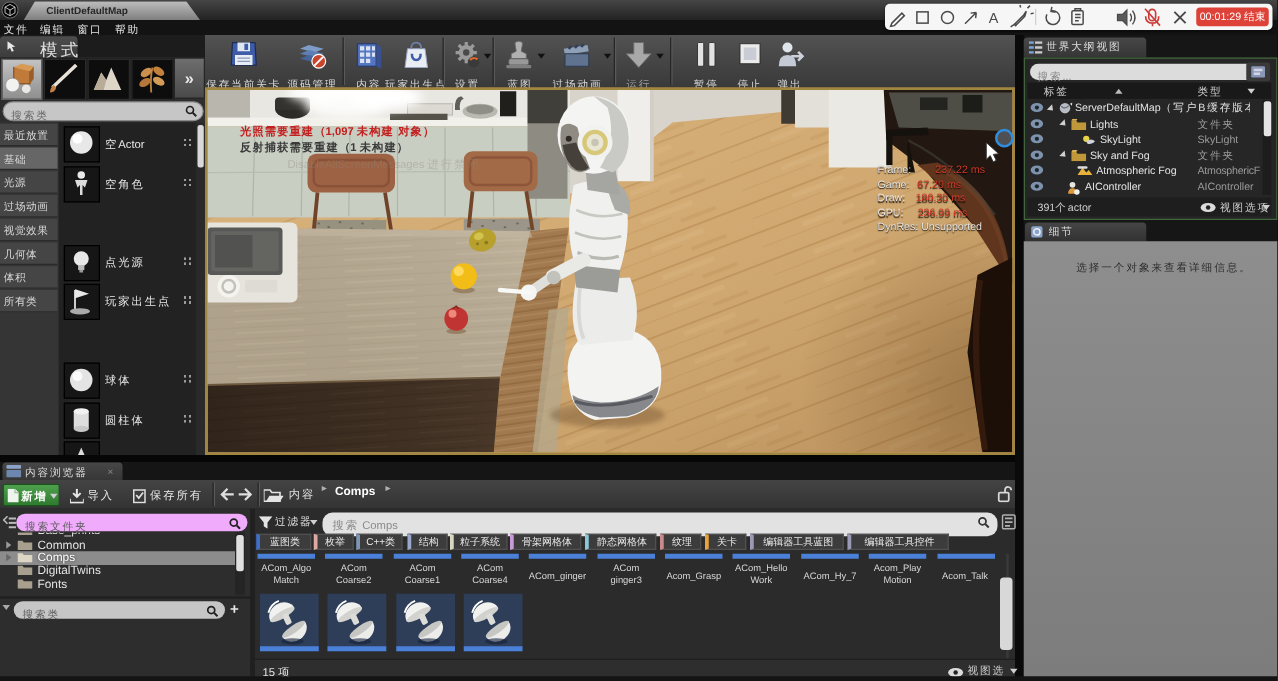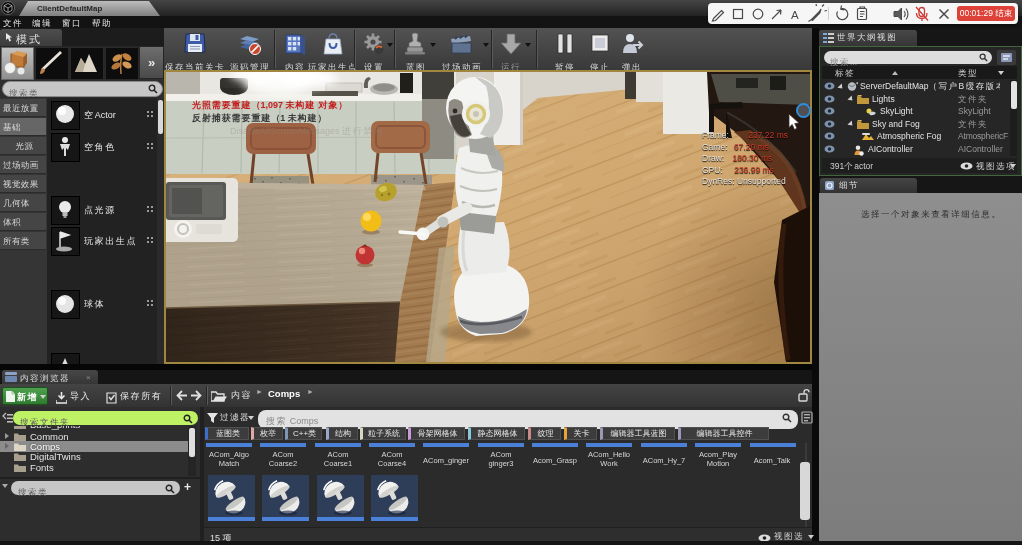--- a/index.html
+++ b/index.html
@@ -42,21 +42,21 @@
 <div class="a cj" style="left:32px;top:18px;font-size:8.5px;color:#e3e3e3;">编辑</div>
 <div class="a cj" style="left:62px;top:18px;font-size:8.5px;color:#e3e3e3;">窗口</div>
 <div class="a cj" style="left:92px;top:18px;font-size:8.5px;color:#e3e3e3;">帮助</div>
 
 <div id="leftpanel" class="a" style="left:0;top:28px;width:164px;height:336px;background:#2e2e2e;">
  <div class="a" style="left:0;top:0;width:164px;height:18px;background:#1c1c1c;"></div>
  <div class="a" style="left:0;top:1px;width:62px;height:17px;background:linear-gradient(#4d4d4d,#3c3c3c);border-radius:3px 3px 0 0;"></div>
  <svg class="a" style="left:4px;top:4px" width="11" height="11" viewBox="0 0 11 11">
       <path d="M2 1 L2 8 L4 6.2 L5.4 9.4 L7 8.7 L5.6 5.6 L8.2 5.4 Z" fill="#e8e8e8"></path>
     </svg>
- <div class="a cj" style="left:16px;top:4px;font-size:11px;color:#e0e0e0;">模式</div>
+ <div class="a cj" style="left:32px;top:4px;font-size:14px;color:#e0e0e0;">模式</div>
 
  <div class="a" style="left:0;top:18px;width:164px;height:33px;background:#262626;"></div>
  <div class="a" style="left:1px;top:19px;width:31px;height:31px;background:linear-gradient(#c2c2c2,#8f8f8f);border:1px solid #666;">
   <svg width="29" height="29" viewBox="0 0 29 29">
    <rect x="9" y="6" width="13" height="13" fill="#c07b3a" stroke="#8a5220" stroke-width="1"></rect>
    <path d="M9 6 L15 3 L25 5 L22 9 Z" fill="#d89a55"></path>
         <path d="M22 9 L25 5 L25 15 L22 19Z" fill="#9a5f28"></path>
    <circle cx="8" cy="20" r="5.5" fill="#f2f2f0" stroke="#999" stroke-width=".6"></circle>
    <circle cx="19" cy="23" r="3.5" fill="#e8e8e6"></circle>
   </svg>
@@ -94,21 +94,21 @@
  </div>
 
  <div class="a" style="left:0;top:70px;width:47px;height:266px;background:#353535;"></div>
 
  <div class="a" style="left:47px;top:70px;width:110px;height:266px;background:#222;"></div>
  <div class="a" style="left:157px;top:70px;width:7px;height:266px;background:#2a2a2a;"></div>
  <div class="a" style="left:158px;top:72px;width:5px;height:34px;background:#d9d9d9;border-radius:2px;"></div>
 
  <div class="a cat" style="top:71px;">最近放置</div>
  <div class="a cat" style="top:90px;background:#666;">基础</div>
- <div class="a cat" style="top:109px;text-align:center;">光源</div>
+ <div class="a cat" style="top:109px;">光源</div>
  <div class="a cat" style="top:128px;">过场动画</div>
  <div class="a cat" style="top:147px;">视觉效果</div>
  <div class="a cat" style="top:166px;">几何体</div>
  <div class="a cat" style="top:185px;">体积</div>
  <div class="a cat" style="top:204px;">所有类</div>
 
  <div class="a itm" style="top:72px;">
       <span class="tile"><svg width="26" height="26" viewBox="0 0 26 26">
           <circle cx="13" cy="12" r="9" fill="#e8e8e8"></circle>
           <circle cx="10" cy="9" r="4" fill="#fff"></circle>
@@ -140,20 +140,29 @@
         </svg></span>
       <span class="itxt"><span class="cj">玩家出生点</span></span>
       <span class="grab"></span>
     </div>
  <div class="a itm" style="top:261px;">
       <span class="tile"><svg width="26" height="26" viewBox="0 0 26 26">
           <circle cx="13" cy="13" r="9" fill="#e4e4e4"></circle>
           <circle cx="10" cy="10" r="4" fill="#fafafa"></circle>
         </svg></span>
       <span class="itxt"><span class="cj">球体</span></span>
+      <span class="grab"></span>
+    </div>
+ <div class="a itm" style="top:292.5px;">
+      <span class="tile"><svg width="26" height="26" viewBox="0 0 26 26">
+          <path d="M7 6 L19 6 L19 20 L7 20 Z" fill="#dedede"></path>
+          <ellipse cx="13" cy="6" rx="6" ry="2.5" fill="#f2f2f2"></ellipse>
+          <ellipse cx="13" cy="20" rx="6" ry="2.5" fill="#c8c8c8"></ellipse>
+        </svg></span>
+      <span class="itxt"><span class="cj">圆柱体</span></span>
       <span class="grab"></span>
     </div>
  <div class="a itm" style="top:324px;height:12px;overflow:hidden;">
       <span class="tile"><svg width="26" height="26" viewBox="0 0 26 26">
           <path d="M13 4 L20 20 L6 20 Z" fill="#dcdcdc"></path>
         </svg></span>
     </div>
 </div>
 
 <div id="toolbar" class="a" style="left:164px;top:28px;width:648px;height:42px;background:linear-gradient(#525252,#393939);border-bottom:1px solid #1a1a1a;">
@@ -508,21 +517,21 @@
       <rect x="0" y="0" width="4" height="2" fill="#7da7d9"></rect>
       <rect x="0" y="4" width="4" height="2" fill="#7da7d9"></rect>
       <rect x="0" y="8" width="4" height="2" fill="#7da7d9"></rect>
       <rect x="5" y="0" width="6" height="2" fill="#ccc"></rect>
       <rect x="5" y="4" width="6" height="2" fill="#ccc"></rect>
       <rect x="5" y="8" width="6" height="2" fill="#ccc"></rect>
     </svg>
  <div class="a cj" style="left:18px;top:4px;font-size:8.5px;color:#ddd;">世界大纲视图</div>
 
  <div class="a" style="left:0;top:18px;width:201px;height:128px;background:#262626;border:1px solid #42663c;">
-  <div class="a" style="left:4px;top:4px;width:168px;height:13px;background:#dcdcdc;border-radius:7px;">
+  <div class="a" style="left:4px;top:4px;width:192px;height:13px;background:#dcdcdc;border-radius:7px;">
     <span class="cj" style="font-size:8.5px;color:#888;margin-left:6px;line-height:13px;">搜索</span><span style="font-size:8.5px;color:#888;line-height:13px;">...</span>
     <svg class="a" style="right:4px;top:2px" width="9" height="9" viewBox="0 0 10 10">
           <circle cx="4" cy="4" r="2.8" fill="none" stroke="#333" stroke-width="1.4"></circle>
           <line x1="6.2" y1="6.2" x2="9" y2="9" stroke="#333" stroke-width="1.6"></line>
         </svg>
   </div>
   <div class="a" style="left:177px;top:3px;width:19px;height:15px;background:#3a3a3a;border-radius:2px;"><svg width="19" height="15" viewBox="0 0 19 15">
           <rect x="4" y="3" width="11" height="9" rx="1" fill="#8a97b9"></rect>
           <rect x="6" y="5" width="7" height="2" fill="#d0d6e4"></rect>
           <rect x="6" y="8" width="5" height="2" fill="#d0d6e4"></rect>
@@ -703,21 +712,21 @@
       <path d="M7 5.5 L7 4 Q7.2 1.5 9.7 1.6 Q12 1.8 12 4.2" fill="none" stroke="#d8d8d8" stroke-width="1.4"></path>
     </svg>
 
  <div class="a" style="left:0;top:37px;width:200px;height:138px;background:#2d2d2d;">
   <svg class="a" style="left:2px;top:5px" width="11" height="13" viewBox="0 0 11 13">
         <path d="M4 1 L1 4 L4 7" stroke="#bbb" stroke-width="1.3" fill="none"></path>
         <rect x="5" y="2" width="6" height="1.6" fill="#bbb"></rect>
         <rect x="5" y="5.5" width="6" height="1.6" fill="#bbb"></rect>
         <rect x="5" y="9" width="6" height="1.6" fill="#bbb"></rect>
       </svg>
-  <div class="a" style="left:13px;top:4px;width:185px;height:14px;background:#bef264;border-radius:8px;">
+  <div class="a" style="left:13px;top:4px;width:185px;height:14px;background:#f0abfc;border-radius:8px;">
    <span class="cj" style="font-size:8.5px;color:#5e5e5e;margin-left:7px;line-height:14px;">搜索文件夹</span>
    <svg class="a" style="right:5px;top:2.5px" width="10" height="10" viewBox="0 0 10 10">
           <circle cx="4" cy="4" r="2.8" fill="none" stroke="#222" stroke-width="1.4"></circle>
           <line x1="6.2" y1="6.2" x2="9" y2="9" stroke="#222" stroke-width="1.6"></line>
         </svg>
   </div>
   <div class="a" style="left:14px;top:19px;width:130px;height:4px;overflow:hidden;">
         <span class="tree" style="top:-7px;"><svg width="12" height="9" viewBox="0 0 12 9" style="vertical-align:-1px;margin-right:4px">
             <path d="M0 1.5 L4 1.5 L5 3 L12 3 L12 9 L0 9 Z" fill="#a89f8e"></path>
           </svg>Base_prints</span>
@@ -775,21 +784,21 @@
   <div class="chip" style="left:1px;width:44px;top:20px;border-left-color:#3e6ec8;">蓝图类</div>
   <div class="chip" style="left:47px;width:32px;top:20px;border-left-color:#e0a8a2;">枚举</div>
   <div class="chip" style="left:81px;width:37px;top:20px;border-left-color:#7c96b4;">C++类</div>
   <div class="chip" style="left:122px;width:32px;top:20px;border-left-color:#9aa8cc;">结构</div>
   <div class="chip" style="left:156px;width:46px;top:20px;border-left-color:#d8d8c0;">粒子系统</div>
   <div class="chip" style="left:204px;width:57px;top:20px;border-left-color:#c89ad8;">骨架网格体</div>
   <div class="chip" style="left:264px;width:57px;top:20px;border-left-color:#8ac8d8;">静态网格体</div>
   <div class="chip" style="left:324px;width:33px;top:20px;border-left-color:#c88a8a;">纹理</div>
   <div class="chip" style="left:360px;width:33px;top:20px;border-left-color:#e8a33d;">关卡</div>
   <div class="chip" style="left:396px;width:75px;top:20px;border-left-color:#9a9ab8;">编辑器工具蓝图</div>
-  <div class="chip" style="left:474px;width:91px;top:20px;border-left-color:#9a9ab8;">编辑器工具控件</div>
+  <div class="chip" style="left:474px;width:81px;top:20px;border-left-color:#9a9ab8;">编辑器工具控件</div>
  </div>
 
  <div id="assets2">
   <div class="a" style="left:206px;top:73px;width:46px;height:4px;background:#4a80d8;"></div>
   <div class="a" style="left:260px;top:73px;width:46px;height:4px;background:#4a80d8;"></div>
   <div class="a" style="left:315px;top:73px;width:46px;height:4px;background:#4a80d8;"></div>
   <div class="a" style="left:369px;top:73px;width:46px;height:4px;background:#4a80d8;"></div>
   <div class="a" style="left:423px;top:73px;width:46px;height:4px;background:#4a80d8;"></div>
   <div class="a" style="left:478px;top:73px;width:46px;height:4px;background:#4a80d8;"></div>
   <div class="a" style="left:532px;top:73px;width:46px;height:4px;background:#4a80d8;"></div>

